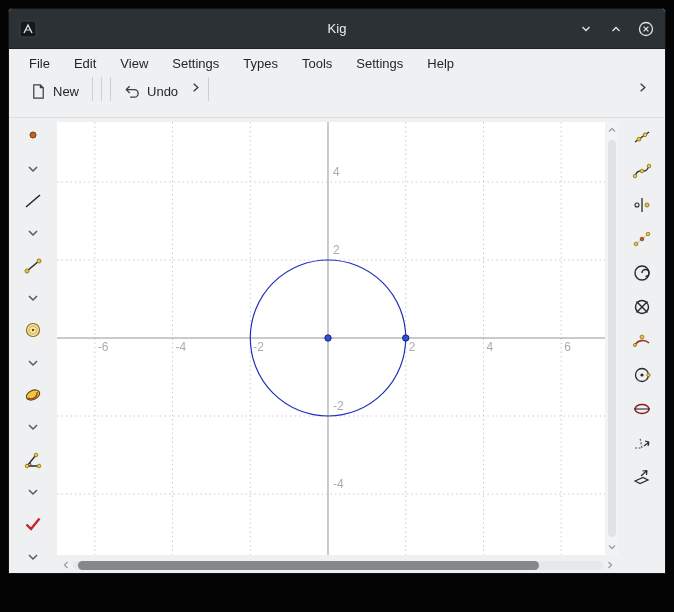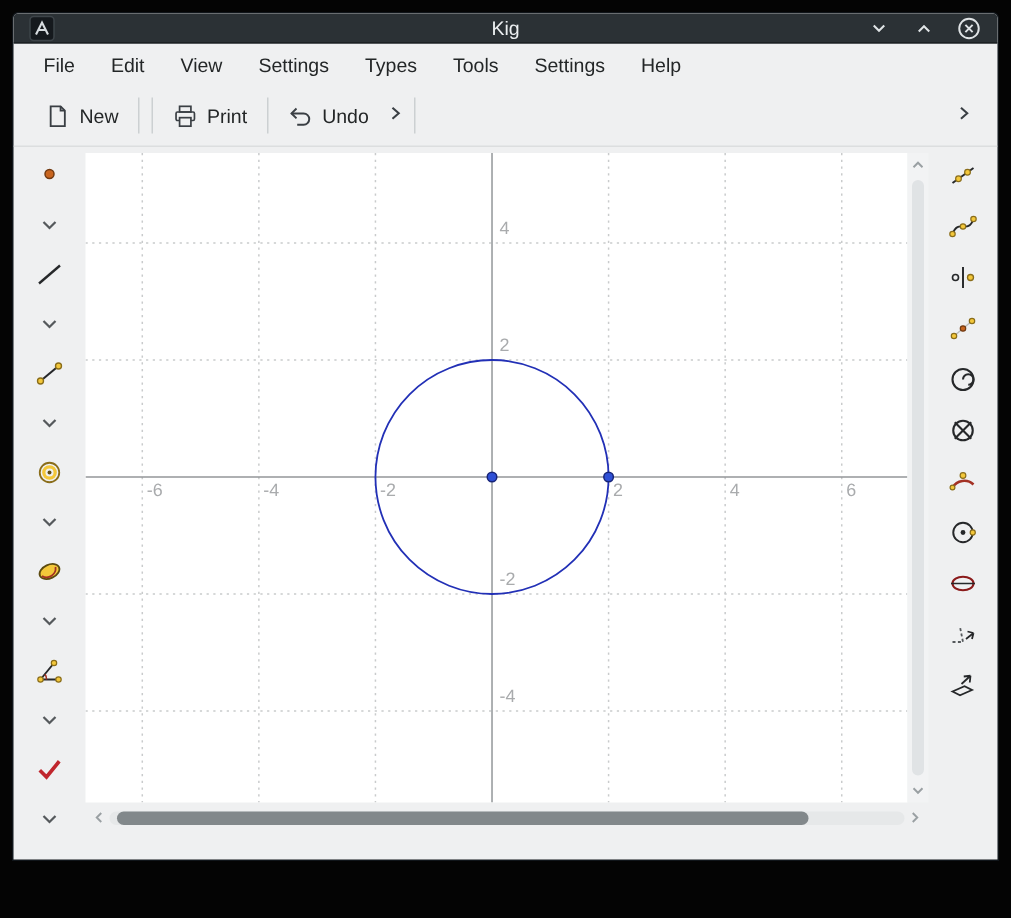--- a/index.html
+++ b/index.html
@@ -4,37 +4,37 @@
 <style>
   * { margin:0; padding:0; box-sizing:border-box; }
   html,body { width:674px; height:612px; overflow:hidden; }
   body { background:#040404; font-family:"Liberation Sans", sans-serif; position:relative; }
 
   .window { position:absolute; left:8px; top:8px; width:658px; height:566px;
             background:#eff0f1; border:1px solid #10151a; border-radius:4px 4px 0 0;
             display:flex; flex-direction:column; overflow:hidden; }
 
   
-  .titlebar { height:20px; background:#2b3135; display:flex; align-items:center;
+  .titlebar { height:40px; background:#2b3135; display:flex; align-items:center;
               position:relative; padding:1px 10px; flex:0 0 auto;
               border-bottom:1px solid #1c2124; }
   .titlebar .title { position:absolute; left:0; right:0; text-align:center;
                      color:#eceff1; font-size:13px; }
   .app-icon { width:18px; height:18px; z-index:1; }
   .win-btns { margin-left:auto; display:flex; gap:12px; align-items:center; z-index:1; }
   .win-btn { background:none; border:none; width:18px; height:18px; display:flex;
              align-items:center; justify-content:center; cursor:pointer; }
 
   
   .menubar { height:28px; display:flex; align-items:center; gap:20px;
              padding:0 0 0 18px; font-size:13px; color:#232627; flex:0 0 auto; }
   .menu-item { cursor:default; padding:3px 2px; }
 
   
-  .toolbar { height:41px; display:flex; align-items:center; padding:0 6px 0 12px;
+  .toolbar { height:41px; display:flex; align-items:flex-start; padding:0 6px 0 12px;
              border-bottom:1px solid #dcdedf; flex:0 0 auto; }
   .tbtn { display:flex; align-items:center; gap:6px; padding:6px 9px; border:none;
           background:none; font-size:13px; color:#232627; font-family:"Liberation Sans",sans-serif;
           cursor:pointer; white-space:nowrap; }
   .tsep { width:1px; height:24px; background:#ccd0d2; margin:0 4px; flex:0 0 auto; }
   .tb-chev { background:none; border:none; padding:4px 2px; cursor:pointer; }
   .tb-chev.end { margin-left:auto; margin-right:8px; }
 
   
   .main { flex:1; display:flex; min-height:0; }
@@ -119,28 +119,20 @@
   <div class="toolbar">
     <button class="tbtn">
       <svg class="tool-svg" width="17" height="17" viewBox="0 0 18 18">
         <path d="M4 2 h7 l3 3 v11 h-10 z" fill="none" stroke="#3a3f44" stroke-width="1.3"></path>
         <path d="M11 2 v3 h3" fill="none" stroke="#3a3f44" stroke-width="1.3"></path>
       </svg>
       <span>New</span>
     </button>
     <div class="tsep"></div>
     <div class="tsep"></div>
-    <button class="tbtn">
-      <svg class="tool-svg" width="17" height="17" viewBox="0 0 18 18">
-        <rect x="5" y="2" width="8" height="4" fill="none" stroke="#3a3f44" stroke-width="1.2"></rect>
-        <rect x="2.5" y="6" width="13" height="6" rx="1" fill="none" stroke="#3a3f44" stroke-width="1.2"></rect>
-        <rect x="5" y="10" width="8" height="6" fill="#eff0f1" stroke="#3a3f44" stroke-width="1.2"></rect>
-      </svg>
-      <span>Print</span>
-    </button>
     <div class="tsep"></div>
     <button class="tbtn">
       <svg class="tool-svg" width="17" height="17" viewBox="0 0 18 18">
         <path d="M6 3.5 L2.5 7 L6 10.5" fill="none" stroke="#3a3f44" stroke-width="1.4"></path>
         <path d="M2.5 7 h8.5 a4 4 0 0 1 0 8 h-4.5" fill="none" stroke="#3a3f44" stroke-width="1.4"></path>
       </svg>
       <span>Undo</span>
     </button>
     <button class="tb-chev">
       <svg width="13" height="13" viewBox="0 0 14 14">

